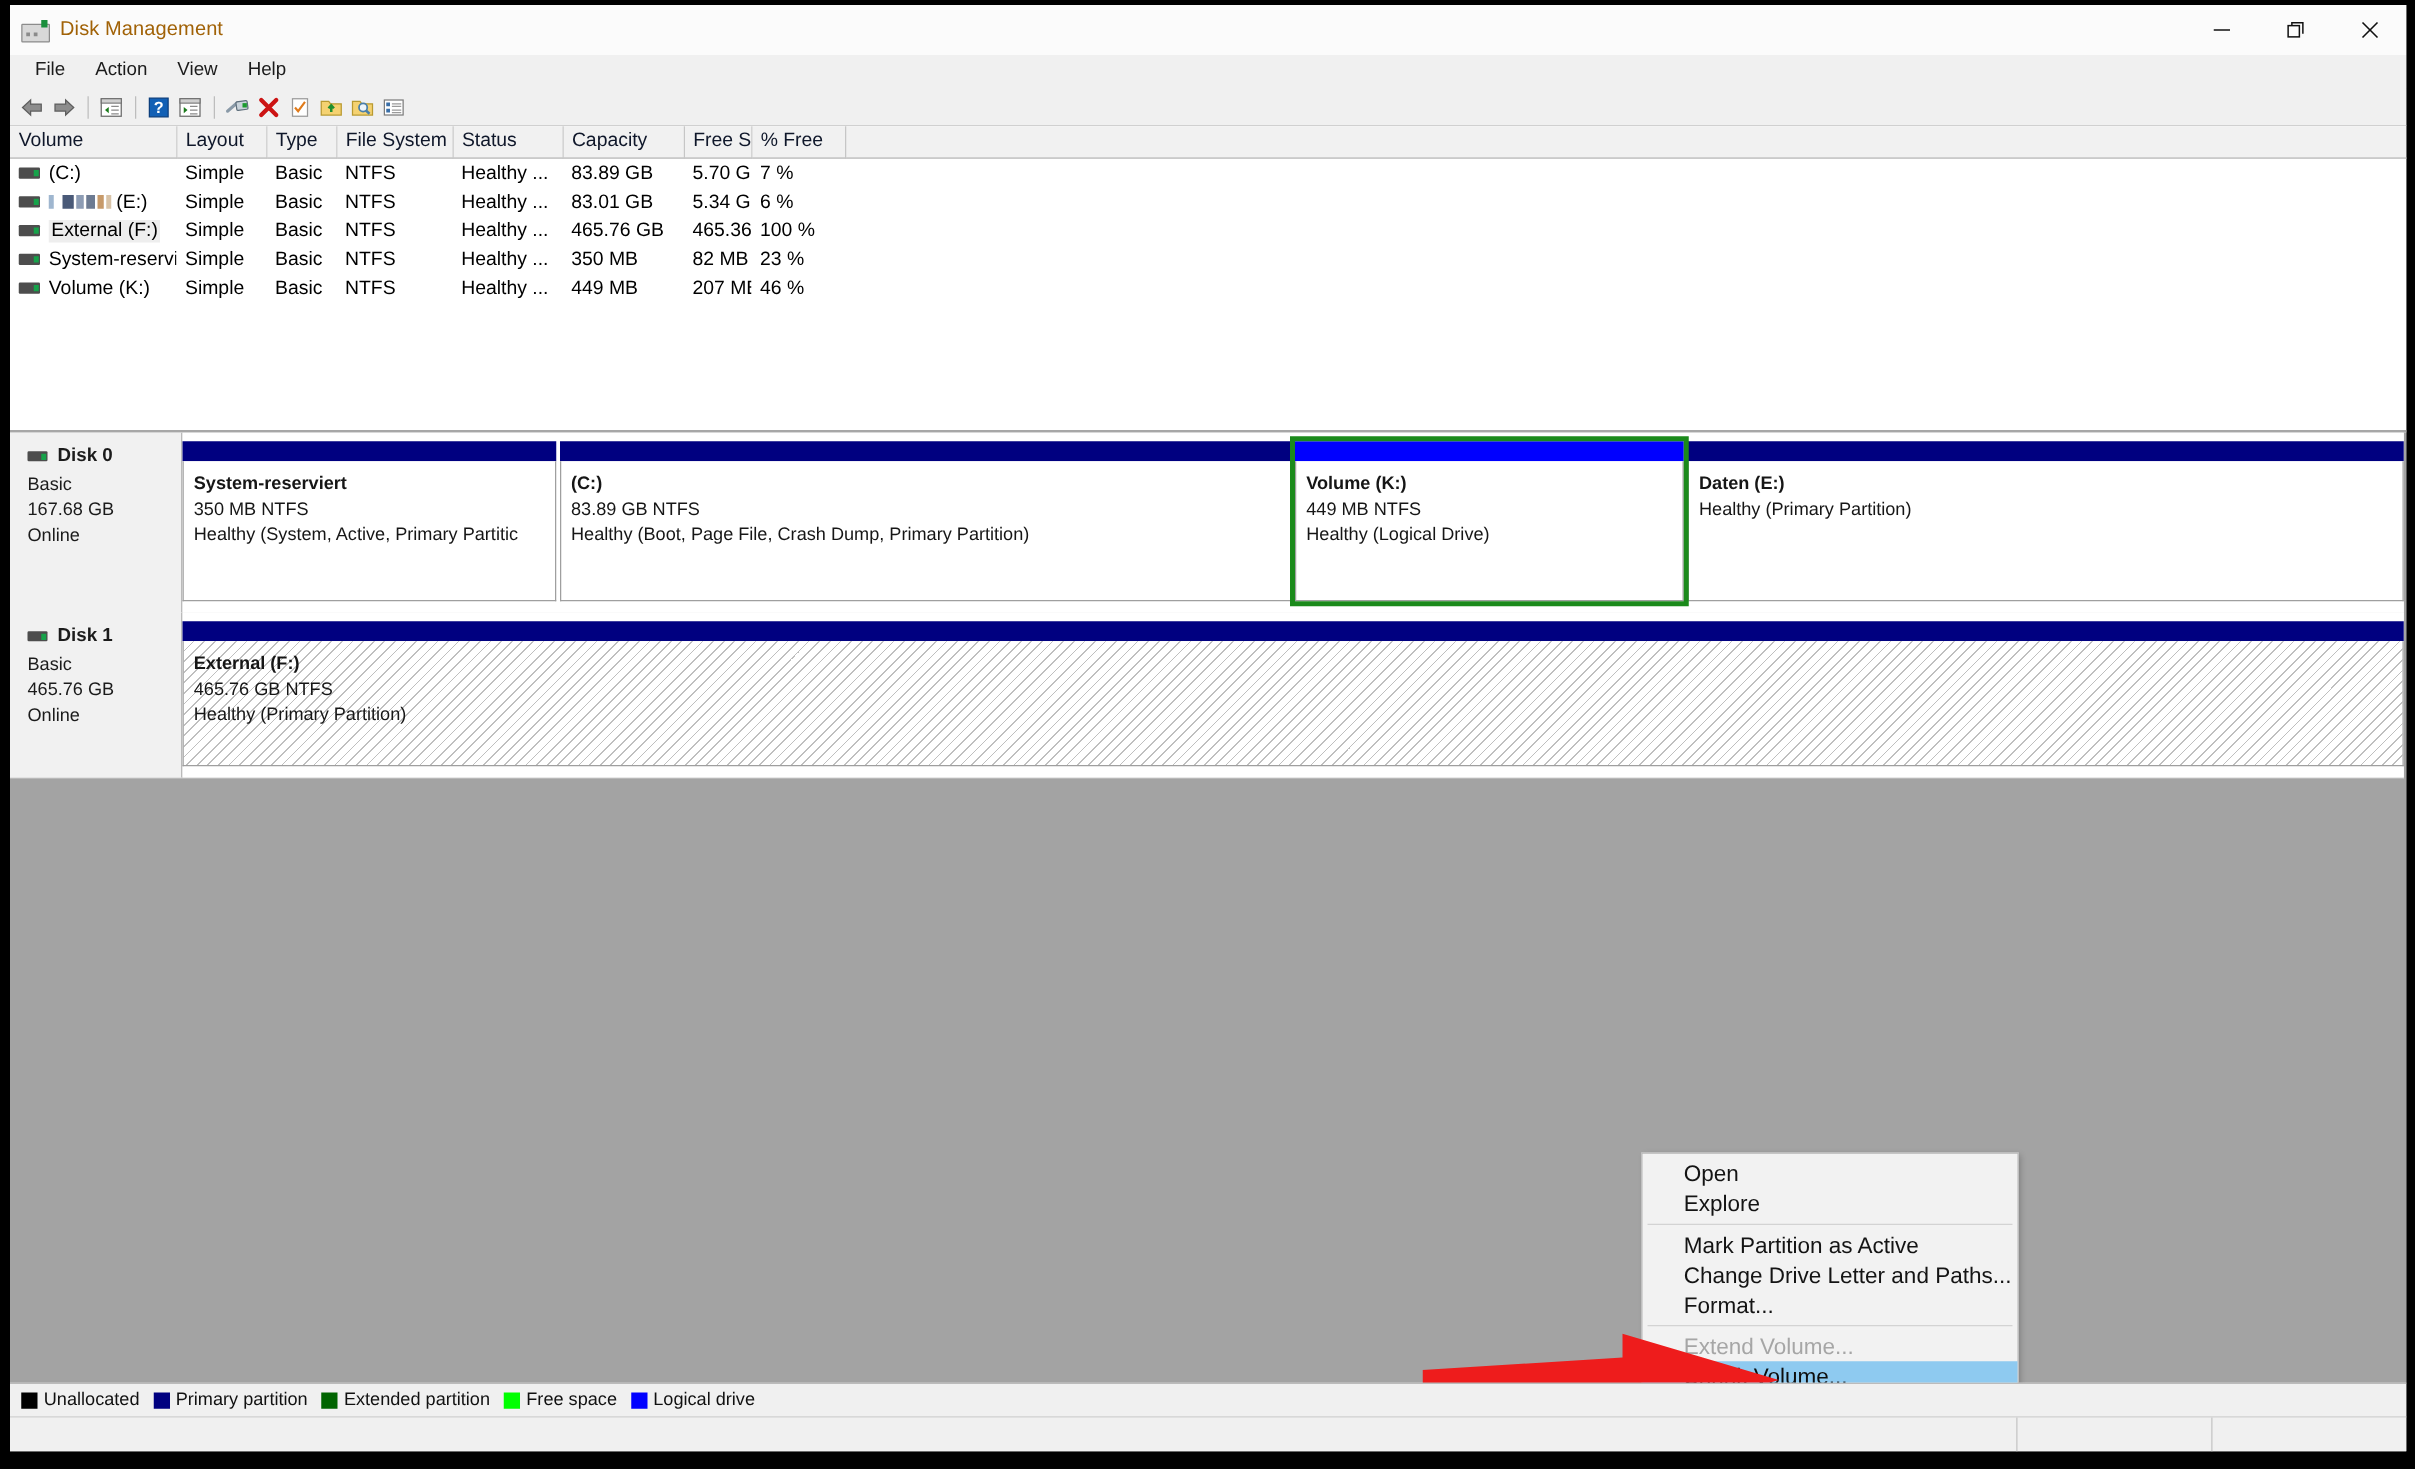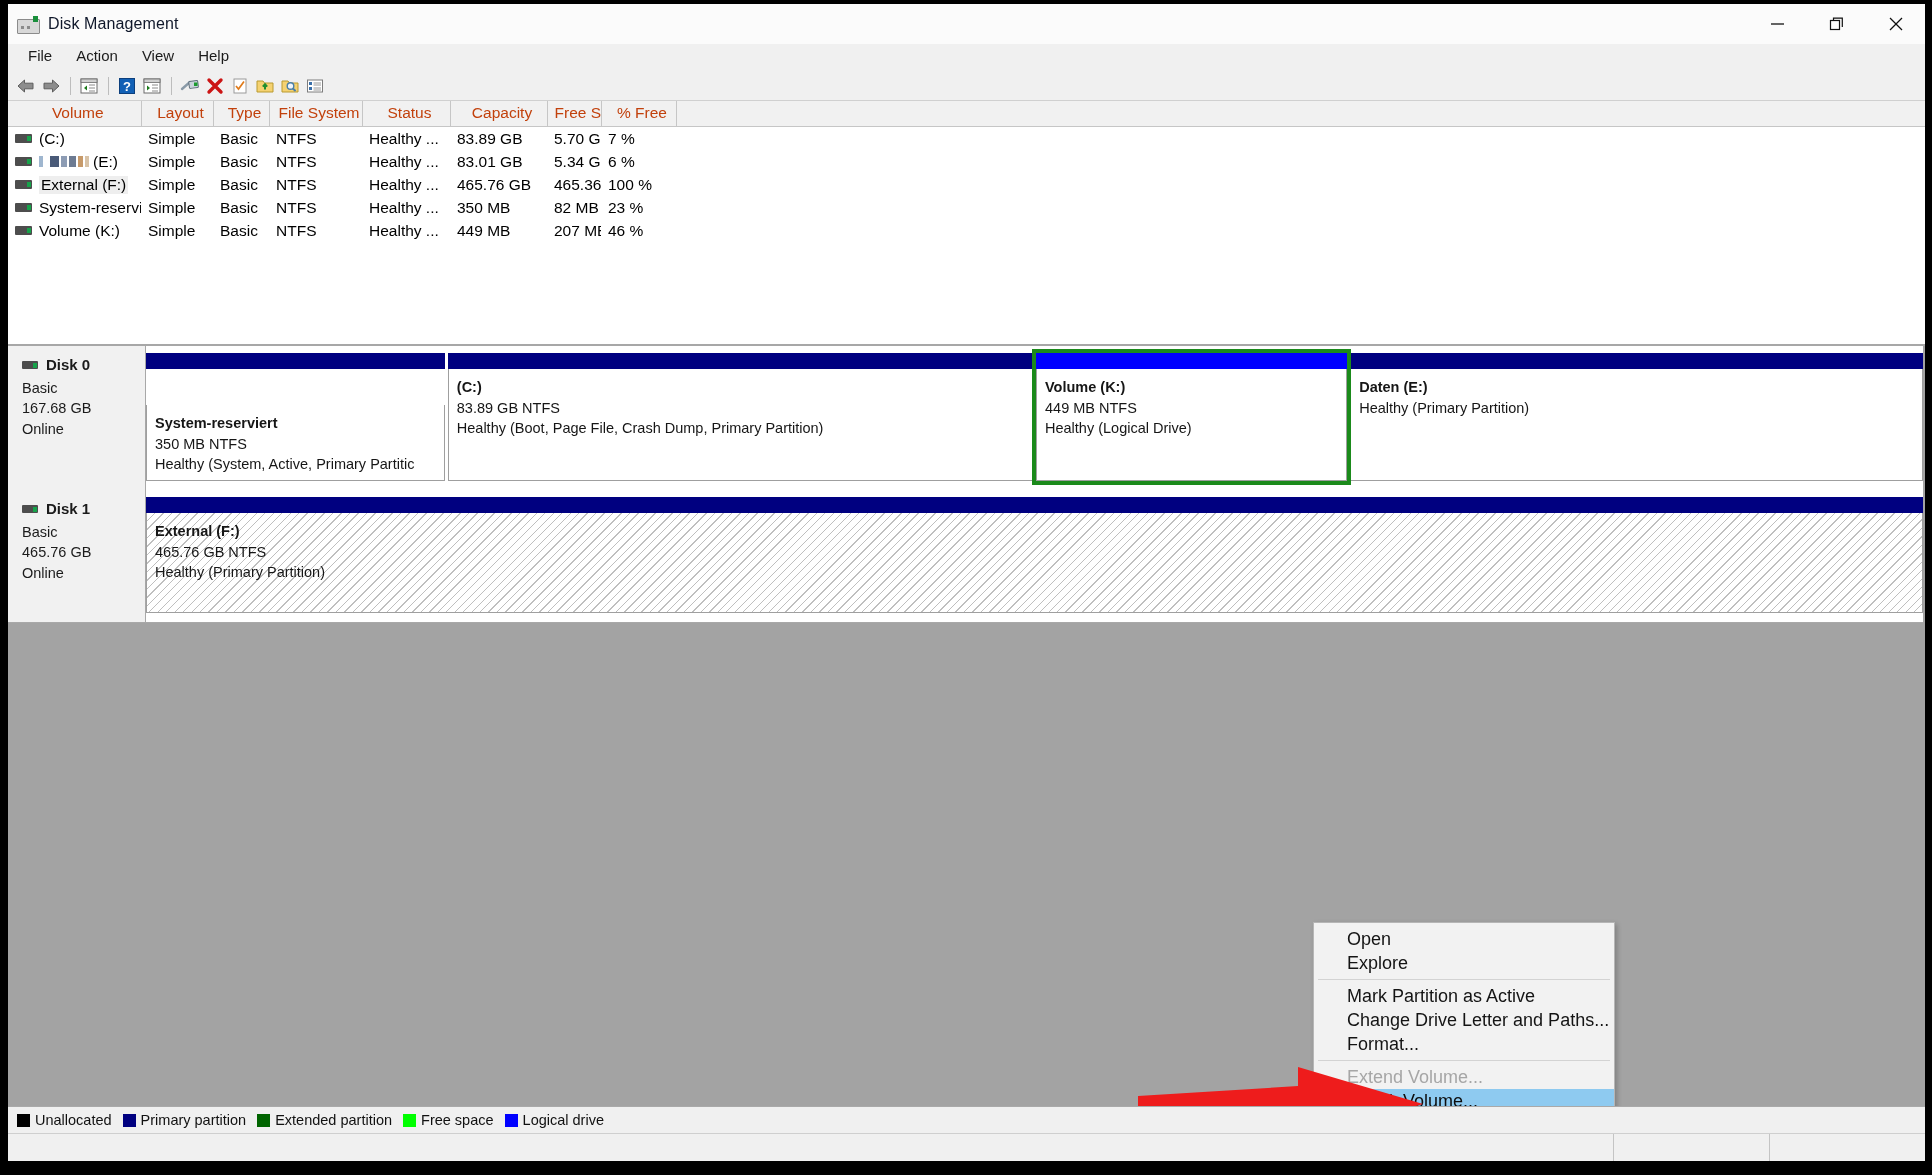--- a/index.html
+++ b/index.html
@@ -65,21 +65,21 @@
   .title-icon .dot1 { left: 4px; }
   .title-icon .dot2 { left: 10px; }
   .title-icon .grn {
     position: absolute;
     right: 1px; top: 1px;
     width: 5px; height: 6px;
     background: #1a8f3c;
   }
   .title-text {
     font-size: 16px;
-    color: #0f172a;
+    color: #a16207;
     letter-spacing: 0.1px;
   }
   .win-btns {
     position: absolute;
     right: 0; top: 0;
     height: 40px;
     display: flex;
   }
   .win-btn {
     width: 59px;
@@ -139,22 +139,22 @@
     border-collapse: collapse;
     width: 100%;
     table-layout: fixed;
   }
   table.vtab th {
     background: #f1f1f1;
     border-right: 1px solid #c6c6c6;
     border-bottom: 1px solid #c6c6c6;
     font-weight: normal;
     font-size: 15.5px;
-    color: #c2410c;
-    text-align: center;
+    color: #0f172a;
+    text-align: left;
     padding: 3px 0 4px 7px;
     height: 21px;
     box-sizing: border-box;
     overflow: hidden;
     white-space: nowrap;
   }
   table.vtab td {
     font-size: 15.5px;
     color: #000;
     padding: 1px 0 1px 7px;
@@ -618,21 +618,21 @@
             <div class="disk-head">
               <div class="dh-title">
                 <span class="dh-icon"></span>
                 <span>Disk 0</span>
               </div>
               <div>Basic</div>
               <div>167.68 GB</div>
               <div>Online</div>
             </div>
             <div class="disk-body">
-              <div class="part" style="width: 16.9%; gap: 36px;">
+              <div class="part" style="width: 16.9%;">
                 <div class="part-bar" style="background: rgb(0, 0, 128);"></div>
                 <div class="part-body">
                   <div class="pname">System-reserviert</div>
                   <div>350 MB NTFS</div>
                   <div>Healthy (System, Active, Primary Partitic</div>
                 </div>
               </div>
               <div class="part" style="width: 33.1%;">
                 <div class="part-bar" style="background: rgb(0, 0, 128);"></div>
                 <div class="part-body">

